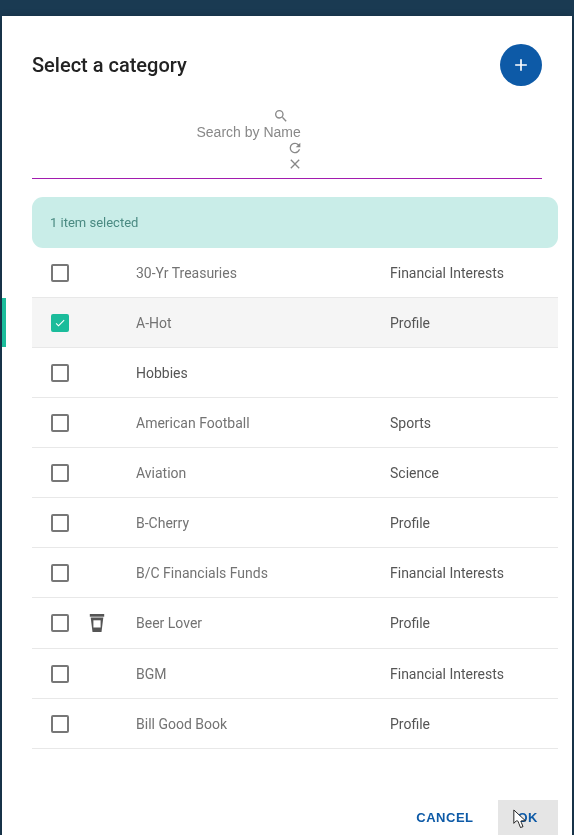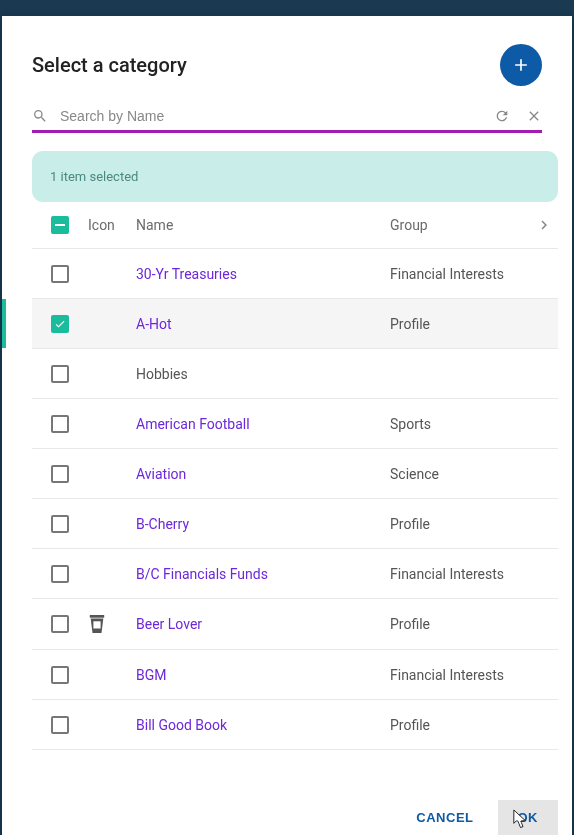--- a/index.html
+++ b/index.html
@@ -11,21 +11,21 @@
   }
   .header { padding: 28px 30px 16px 30px; display: flex; align-items: center; justify-content: space-between; }
   .title { font-size: 20px; font-weight: 500; color: #222; }
   .fab {
     width: 42px; height: 42px; border-radius: 50%; background: #0d5aa7;
     display: flex; align-items: center; justify-content: center; cursor: pointer;
   }
   .fab svg { width: 20px; height: 20px; fill: #fff; }
   .searchrow {
     margin: 0 30px 18px 30px; display: flex; align-items: center;
-    border-bottom: 3px solid #a21caf; padding: 6px 0;
+    border-bottom: 1px solid #a21caf; padding: 6px 0; flex-direction: column;
   }
   .searchrow .sicon { width: 16px; height: 16px; fill: #888; margin-right: 12px; }
   .searchrow input {
     flex: 1; border: none; outline: none; font-size: 14px; color: #333;
     background: transparent;
   }
   .searchrow input::placeholder { color: #888; }
   .searchrow .ricon { width: 16px; height: 16px; fill: #888; margin-left: 16px; cursor: pointer; }
   .body { flex: 1; overflow-y: auto; padding: 0 14px 0 30px; position: relative; }
   .body::-webkit-scrollbar { width: 14px; }
@@ -53,21 +53,21 @@
     width: 18px; height: 18px; border: 2px solid #777; border-radius: 2px;
     display: flex; align-items: center; justify-content: center; cursor: pointer;
     background: #fff;
   }
   .chk.indet { background: #1bbc9b; border-color: #1bbc9b; }
   .chk.indet::after { content: ""; width: 10px; height: 2px; background: #fff; }
   .chk.checked { background: #1bbc9b; border-color: #1bbc9b; }
   .chk.checked svg { width: 12px; height: 12px; fill: #fff; }
   .iconcell { display: flex; justify-content: flex-start; }
   .cupicon { width: 18px; height: 22px; }
-  .namecell { color: #6d28d9; }
+  .namecell { color: #737373; }
   .groupcell { color: #555; }
   .expcell { display: flex; justify-content: center; }
   .expcell svg { width: 18px; height: 18px; fill: #888; }
   .footer {
     padding: 12px 14px; display: flex; justify-content: flex-end; gap: 4px;
     border-top: 1px solid rgba(0,0,0,0);
   }
   .btn {
     padding: 10px 20px; font-size: 13px; font-weight: 600; letter-spacing: 0.5px;
     color: #0d5aa7; background: transparent; border: none; cursor: pointer;
@@ -103,33 +103,20 @@
       </svg>
     <svg class="ricon" viewBox="0 0 24 24">
         <path d="M19 6.41 17.59 5 12 10.59 6.41 5 5 6.41 10.59 12 5 17.59 6.41 19 12 13.41 17.59 19 19 17.59 13.41 12z"></path>
       </svg>
   </div>
 
   <div class="body">
     <div class="selbanner">1 item selected</div>
 
     <div class="table">
-      <div class="thead">
-        <div class="chkwrap">
-          <div class="chk indet"></div>
-        </div>
-        <div>Icon</div>
-        <div>Name</div>
-        <div>Group</div>
-        <div class="expcell">
-          <svg viewBox="0 0 24 24">
-              <path d="M8.59 16.59 13.17 12 8.59 7.41 10 6l6 6-6 6z"></path>
-            </svg>
-        </div>
-      </div>
       <div id="rows">
           <div class="trow">
             <div class="chkwrap">
               <div class="chk"></div>
             </div>
             <div class="iconcell"></div>
             <div class="namecell">30-Yr Treasuries</div>
             <div class="groupcell">Financial Interests</div>
             <div></div>
           </div>

